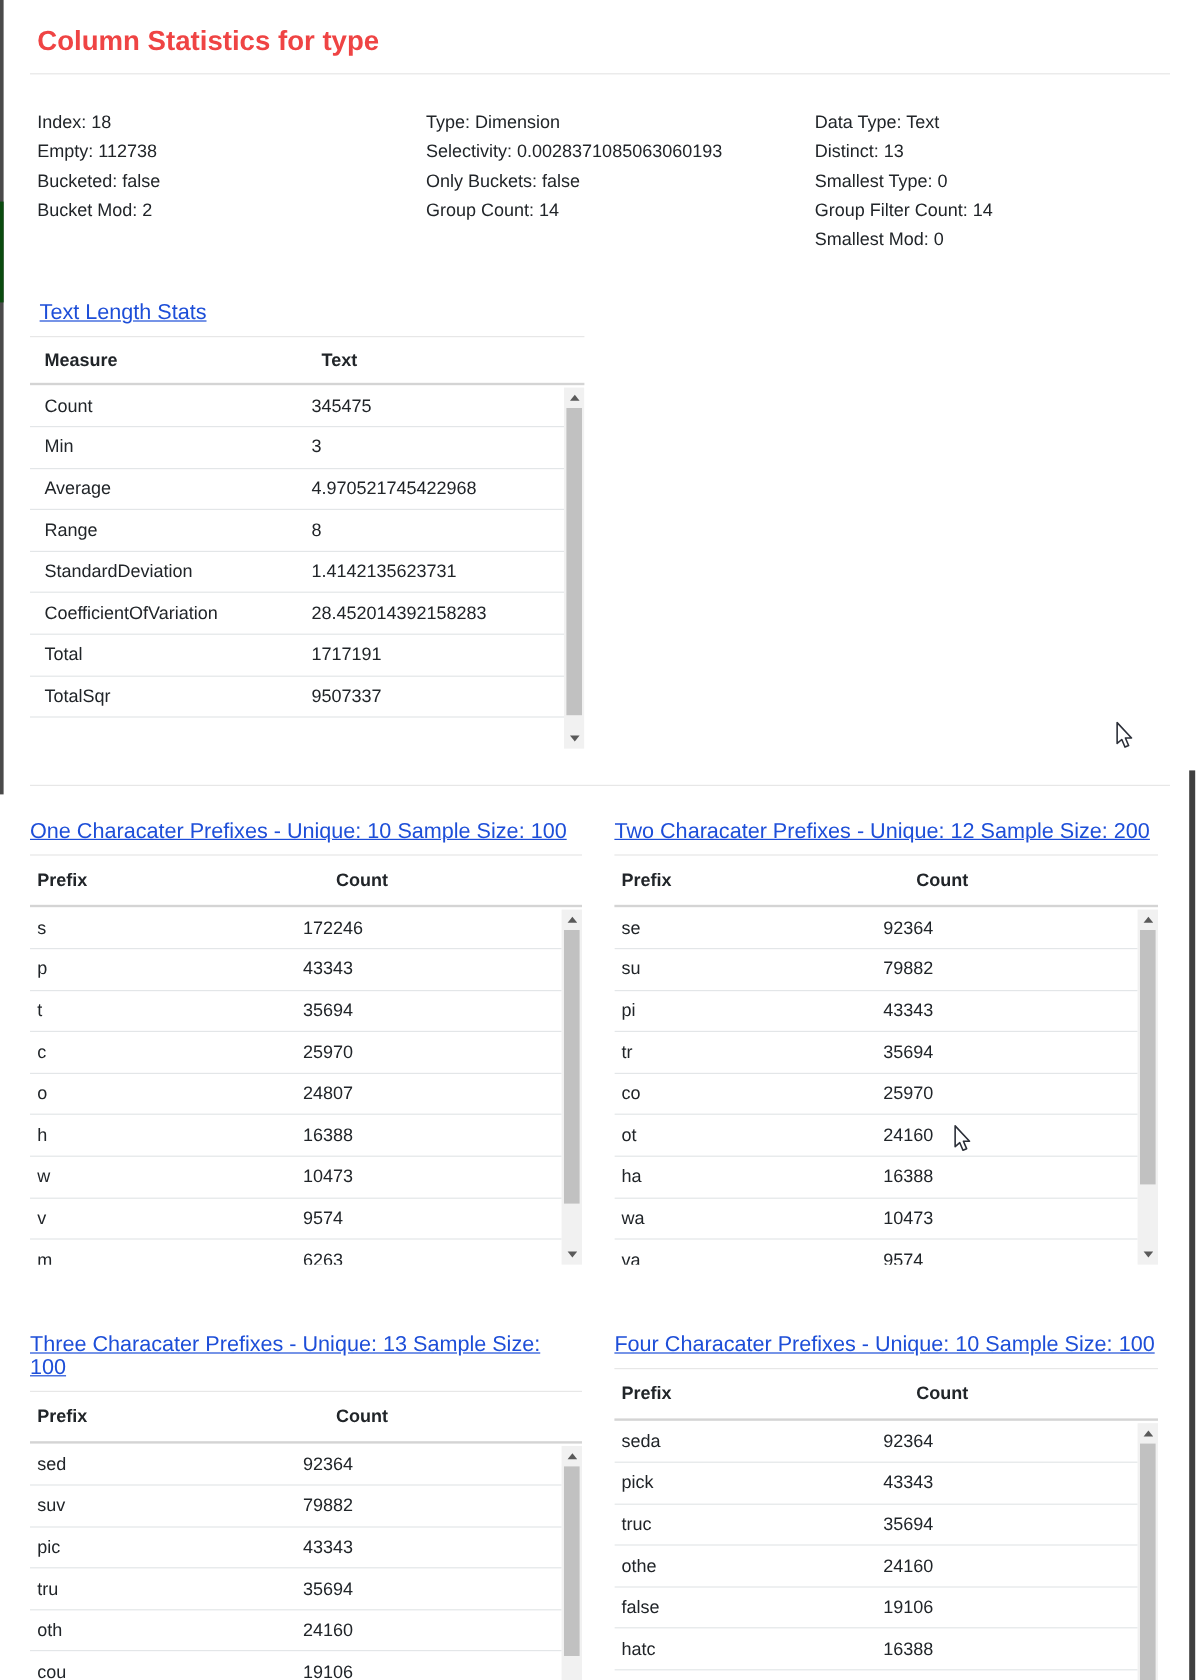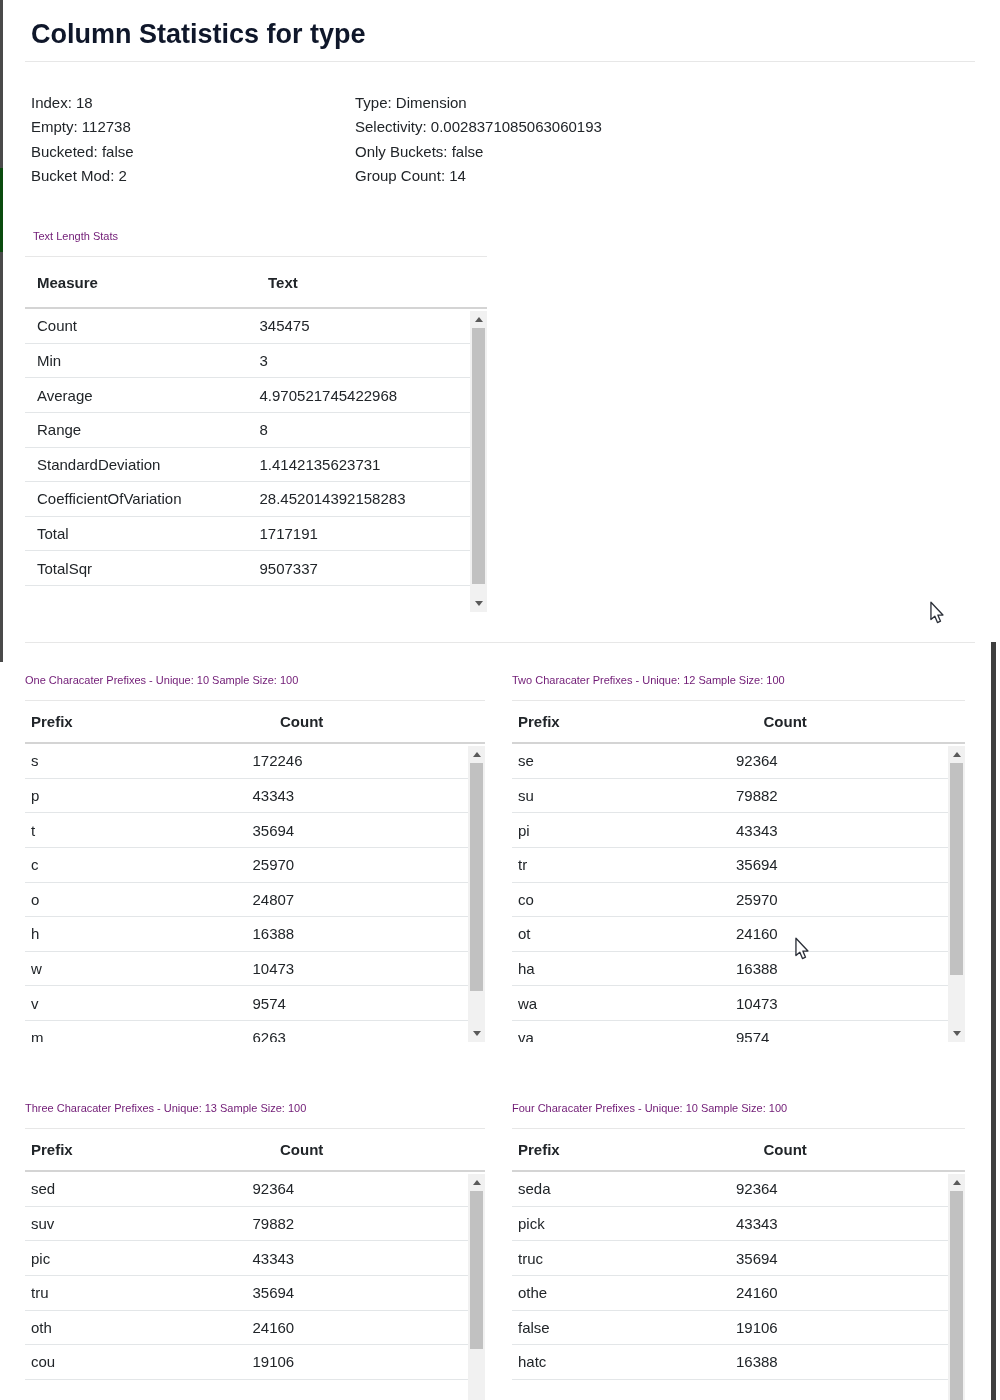--- a/index.html
+++ b/index.html
@@ -1,33 +1,33 @@
 <!DOCTYPE html>
 <html><head>
 <meta charset="utf-8">
 <style>
   * { box-sizing: border-box; margin: 0; padding: 0; }
   html,body { background:#fff; }
   body { font-family: "Liberation Sans", "DejaVu Sans", sans-serif; color:#212529; }
   .page { position:relative; width:1000px; height:1400px; background:#fff; overflow:hidden; font-size:15px; }
   .content { padding: 21px 25px 0 25px; }
 
-  .page-title { font-size:27px; font-weight:600; line-height:27px; margin-left:6px; color:#0f172a; }
+  .page-title { font-size:23px; font-weight:600; line-height:27px; margin-left:6px; color:#ef4444; }
   .hr { height:1px; background:#e7e7e7; border:0; }
   .title-hr { margin-top:13px; }
   .section-break-hr { margin-top:30px; }
 
   .meta-grid { display:grid; grid-template-columns:324px 324px auto; margin:29px 0 16px 6px; }
   .meta-line { line-height:24.3px; white-space:nowrap; }
 
   
   .tbl-section { width:462px; margin-top:39px; }
-  .tbl-heading { font-size:11px; line-height:19px; margin-left:8px; color:#701a75; }
+  .tbl-heading { font-size:18px; line-height:19px; margin-left:8px; color:#1d4ed8;text-decoration:underline; }
   .tbl-heading-hr { margin-top:10px; }
-  .thead-row { display:flex; height:50px; align-items:center; font-weight:700; }
+  .thead-row { display:flex; height:38px; align-items:center; font-weight:700; }
   .thead-row .hcell { width:50%; padding-left:12px; }
   .scrollbox { position:relative; height:305px; border-top:2px solid #d4d4d4; overflow:hidden; background:#fff; }
   .rows-area { margin-right:17px; }
   .trow { display:flex; height:34.6px; align-items:center; border-bottom:1px solid #e3e6e8; }
   .trow .cell { width:50%; padding-left:12px; white-space:nowrap; }
 
   
   .prefix-grid { display:grid; grid-template-columns:460px 453px; column-gap:27px; row-gap:57px; margin-top:28px; }
   .prefix-section { margin-top:0; width:auto; }
   .prefix-section .tbl-heading { margin-left:0; }
@@ -68,20 +68,27 @@
           <div class="meta-line">Empty: 112738</div>
           <div class="meta-line">Bucketed: false</div>
           <div class="meta-line">Bucket Mod: 2</div>
         </div>
       <div class="meta-col">
           <div class="meta-line">Type: Dimension</div>
           <div class="meta-line">Selectivity: 0.0028371085063060193</div>
           <div class="meta-line">Only Buckets: false</div>
           <div class="meta-line">Group Count: 14</div>
         </div>
+      <div class="meta-col">
+          <div class="meta-line">Data Type: Text</div>
+          <div class="meta-line">Distinct: 13</div>
+          <div class="meta-line">Smallest Type: 0</div>
+          <div class="meta-line">Group Filter Count: 14</div>
+          <div class="meta-line">Smallest Mod: 0</div>
+        </div>
     </div>
 
     <div class="tbl-section">
       <div class="tbl-heading">Text Length Stats</div>
       <div class="hr tbl-heading-hr"></div>
       <div class="thead-row">
         <div class="hcell">Measure</div>
         <div class="hcell">Text</div>
       </div>
       <div class="scrollbox">
@@ -187,21 +194,21 @@
               </div>
             <div class="sthumb" style="top:17px;height:228px;"></div>
             <div class="sarrow down">
                 <span class="tri-down"></span>
               </div>
           </div>
         </div>
       </div>
 
       <div class="tbl-section prefix-section">
-        <div class="tbl-heading">Two Characater Prefixes - Unique: 12 Sample Size: 100</div>
+        <div class="tbl-heading">Two Characater Prefixes - Unique: 12 Sample Size: 200</div>
         <div class="hr tbl-heading-hr"></div>
         <div class="thead-row">
           <div class="hcell">Prefix</div>
           <div class="hcell">Count</div>
         </div>
         <div class="scrollbox">
           <div class="rows-area">
               <div class="trow">
                 <div class="cell c1">se</div>
                 <div class="cell c2">92364</div>

